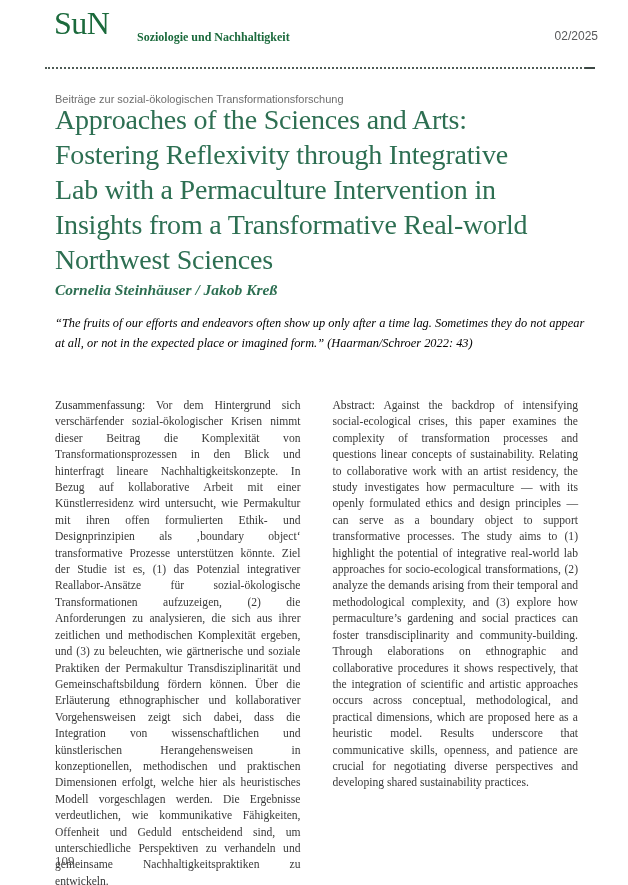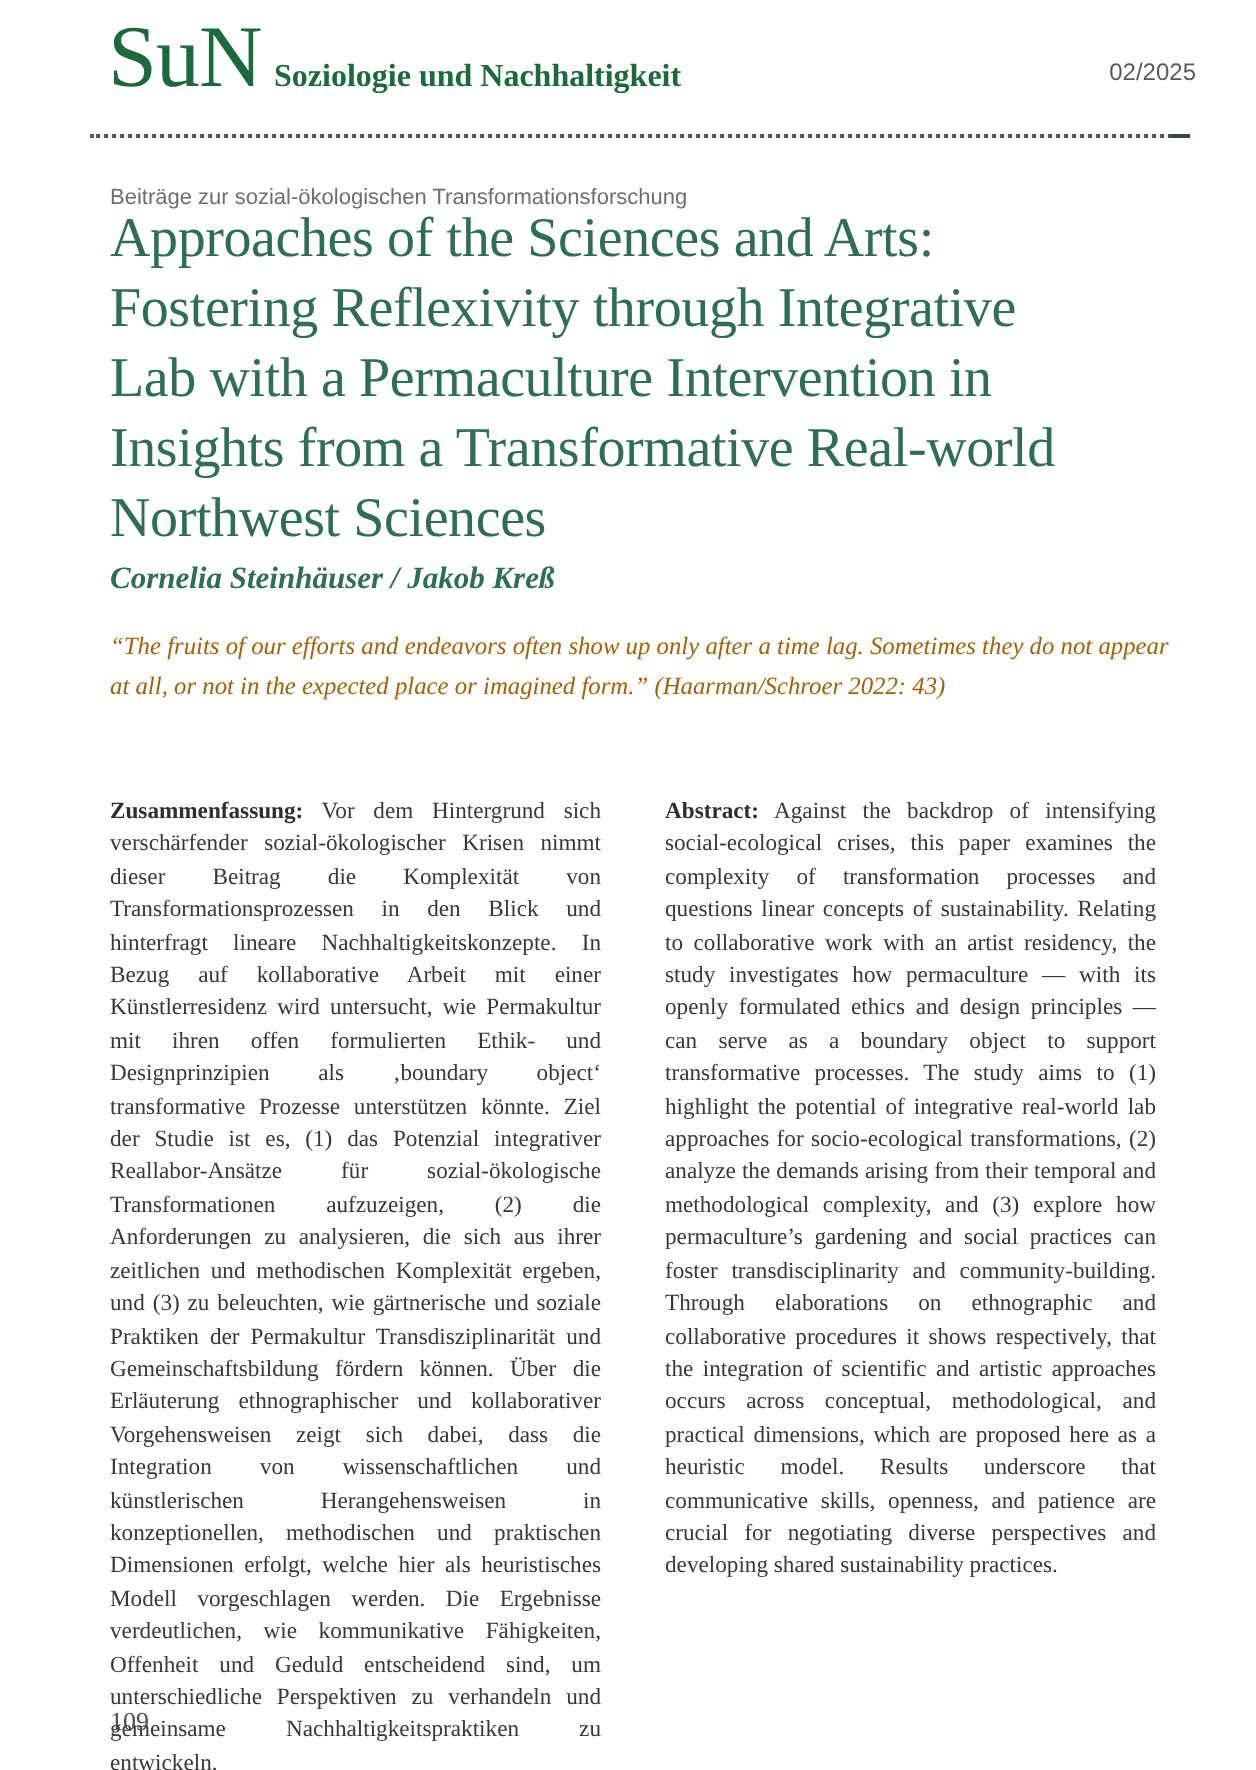--- a/index.html
+++ b/index.html
@@ -13,27 +13,27 @@
   .page{
     position:relative;
     width:628px;height:885px;
     background:#ffffff;
     font-family:"Liberation Serif", serif;
     overflow:hidden;
   }
   
   .logo{
     position:absolute;top:7px;left:54px;
-    font-size:44px;line-height:1;
+    font-size:32px;line-height:1;
     color:var(--brand-green);
     letter-spacing:-0.5px;
   }
   .journal-name{
     position:absolute;top:30px;left:137px;
-    font-size:16px;font-weight:700;
+    font-size:12px;font-weight:700;
     color:var(--brand-green);
   }
   .journal-subtitle{
     position:absolute;top:47px;left:55px;
     font-family:"Liberation Sans", sans-serif;
     font-size:11px;color:#6e6e6e;margin-top:46px;
   }
   .issue{
     position:absolute;top:29px;right:30px;
     font-family:"Liberation Sans", sans-serif;
@@ -57,35 +57,35 @@
   }
   .authors{
     position:absolute;top:281px;left:55px;width:540px;
     color:var(--title-green);
     font-size:15.5px;font-weight:700;font-style:italic;
   }
   .epigraph{
     position:absolute;top:313px;left:55px;width:537px;
     font-style:italic;
     font-size:12.4px;line-height:20px;
-    color:#a16207;
+    color:#000000;
   }
   
   .columns{
     position:absolute;top:398px;left:55px;width:523px;
     display:flex;gap:32px;
   }
   .col{flex:1;min-width:0;}
   .abs{
     font-size:11.6px;line-height:16.4px;
     color:var(--body-text);
     text-align:justify;
     hyphens:auto;-webkit-hyphens:auto;
   }
-  .abs-label{font-weight:700;color:#2e2e2e;}
+  .abs-label{font-weight:400;color:#2e2e2e;}
   
   .page-number{
     position:absolute;top:853px;left:55px;
     font-size:13px;color:#4f4f4f;
   }
 </style>
 </head>
 <body>
 
 <div class="page">

